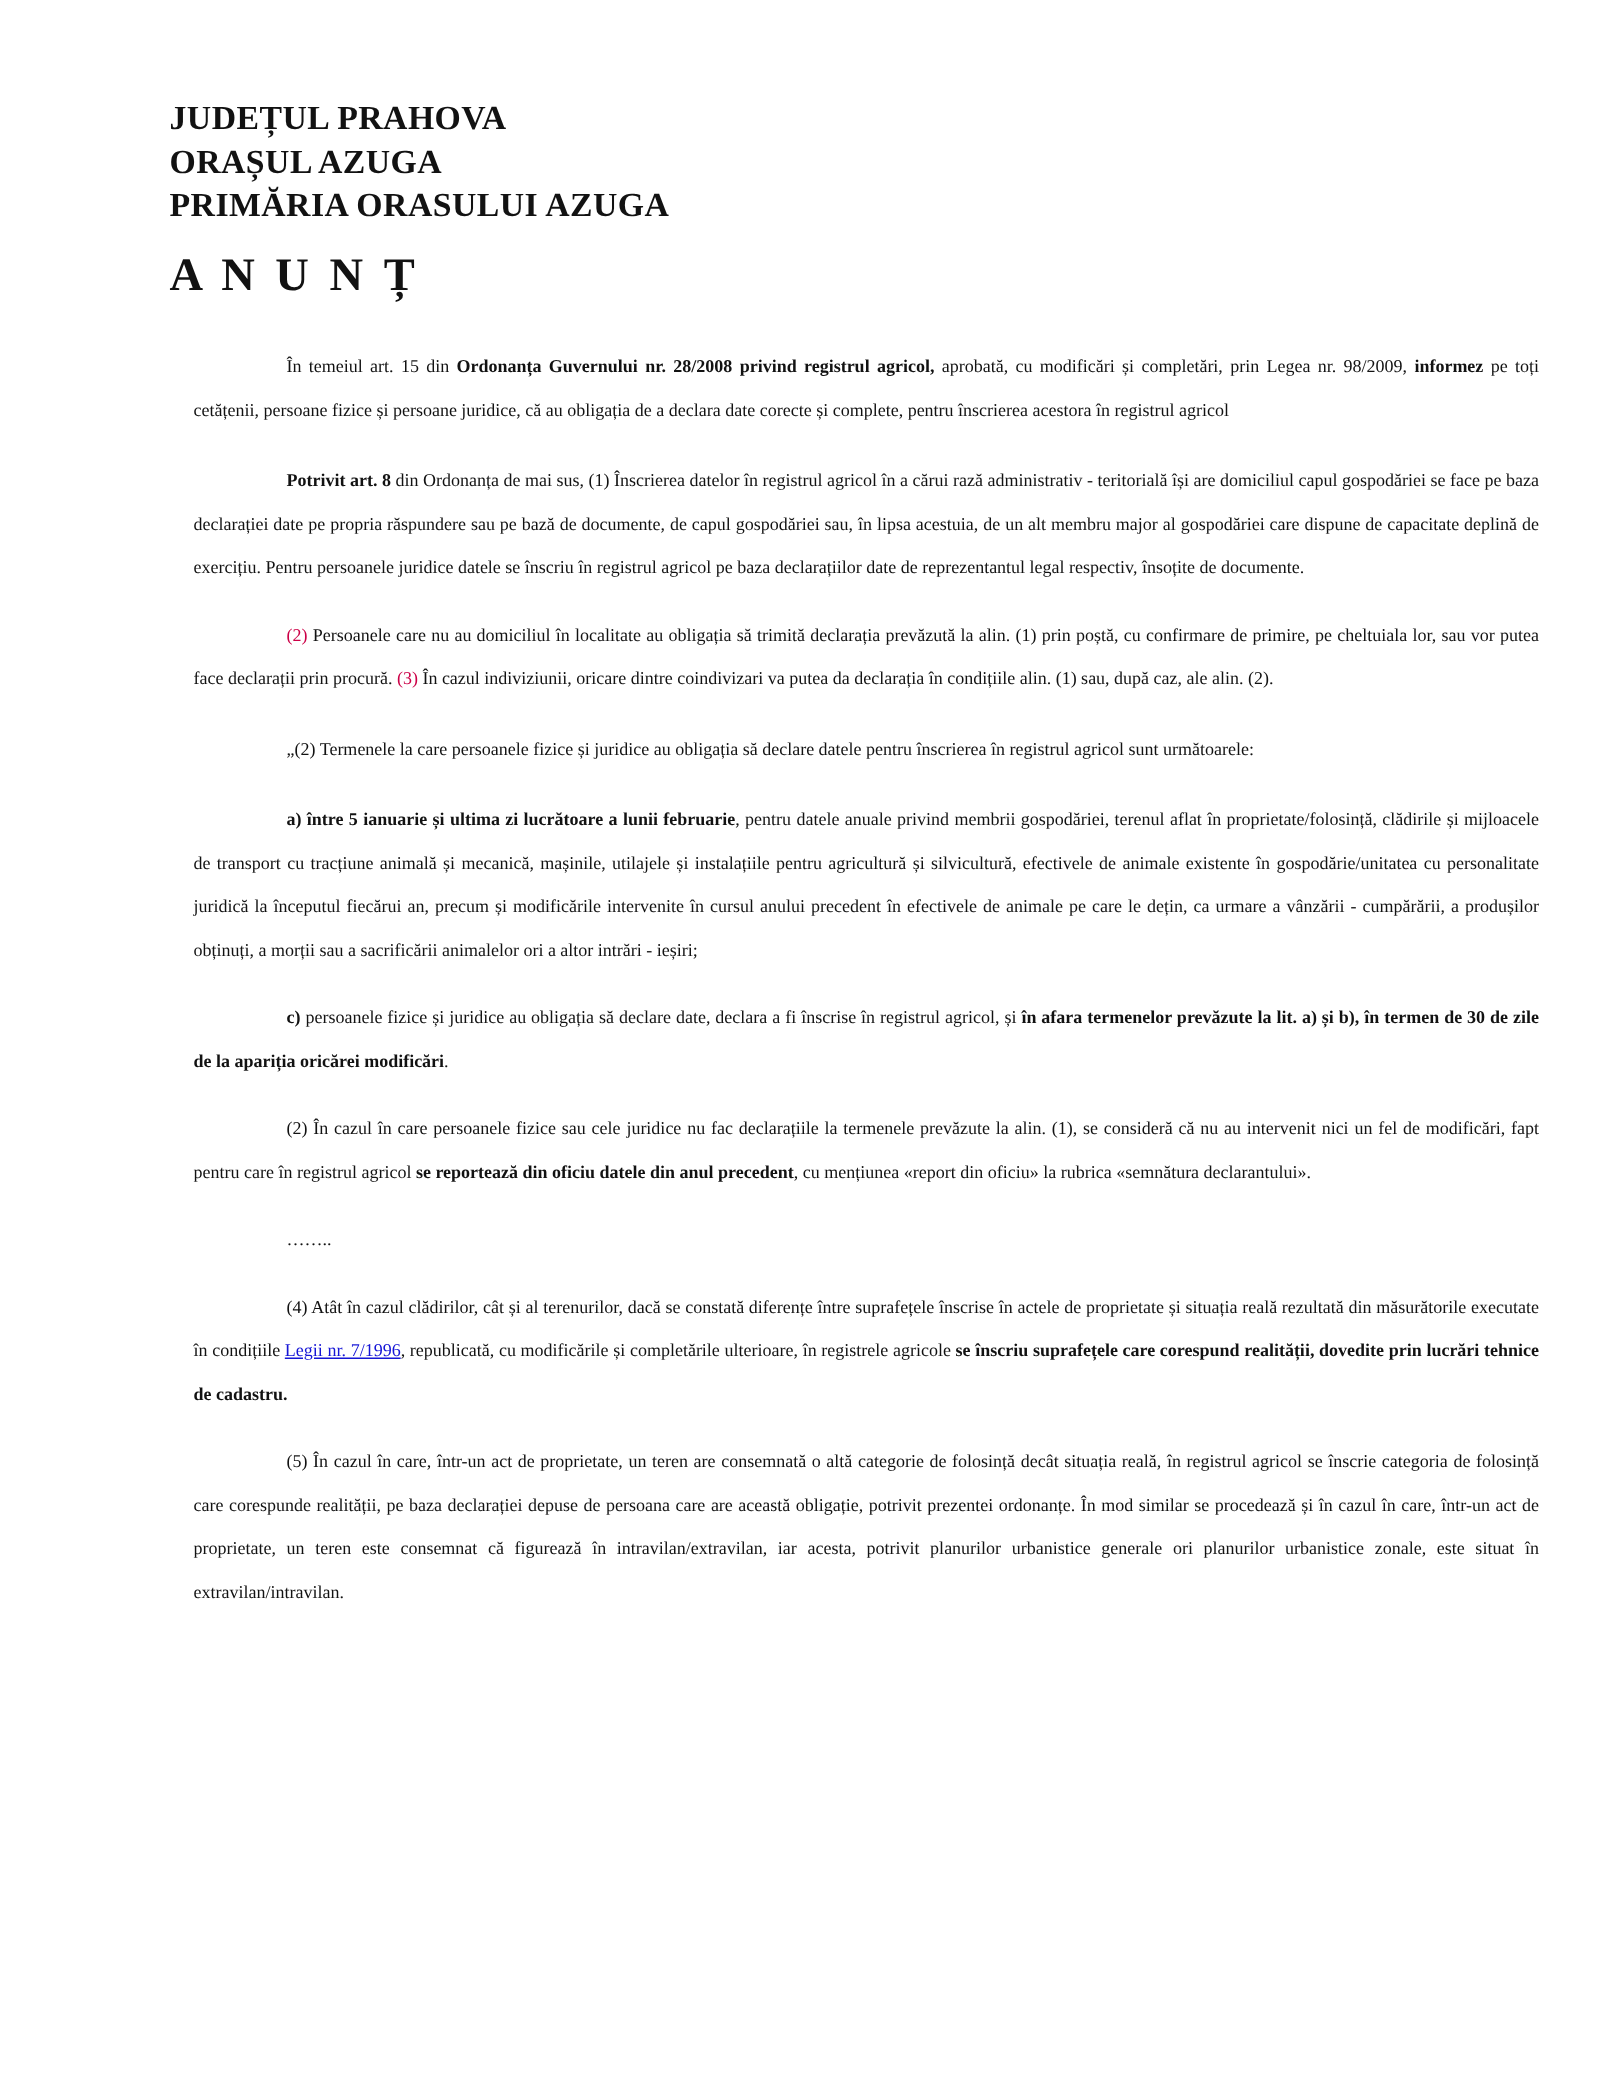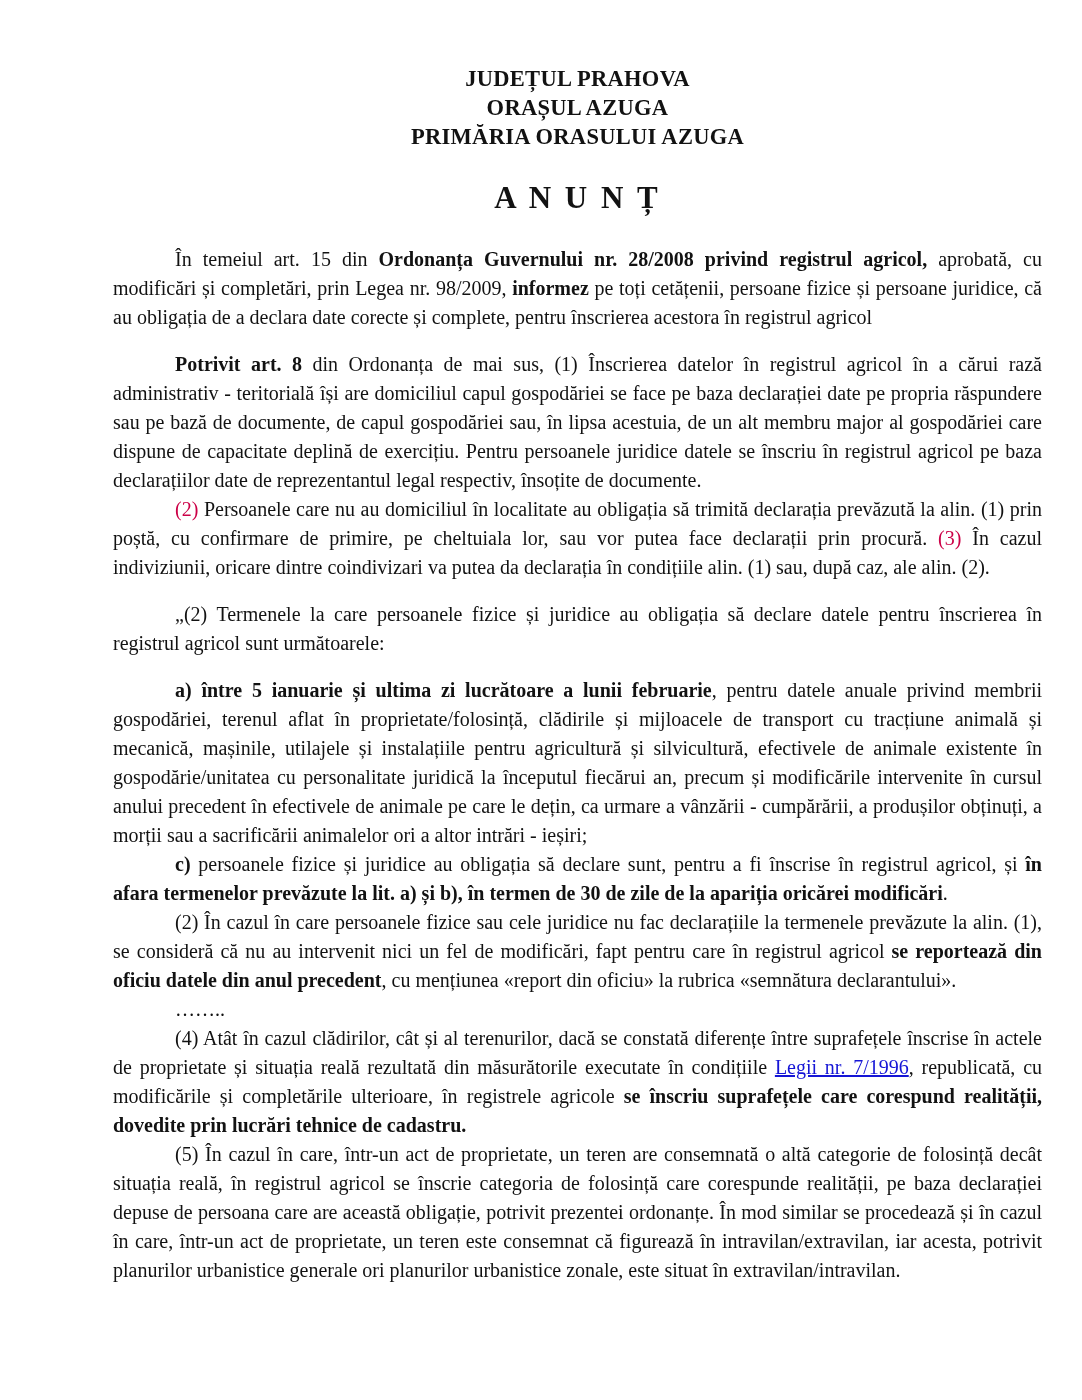--- a/index.html
+++ b/index.html
@@ -13,38 +13,36 @@
     font-family: "Liberation Serif", "DejaVu Serif", serif;
     color: #121212;
   }
   .page {
     box-sizing: border-box;
     width: 1082px;
     min-height: 1400px;
     padding: 64px 40px 80px 113px;
   }
   .hdr-line {
-    text-align: center;
     font-weight: bold;
     font-size: 22.5px;
     line-height: 29px;
     letter-spacing: 0.3px;
   }
   .doc-title {
-    text-align: center;
     font-weight: bold;
     font-size: 31px;
     line-height: 40px;
     letter-spacing: 3px;
-    margin-top: 27px;
+    margin-top: 12px;
     margin-bottom: 27px;
   }
   .body-para {
-    margin: 0;
-    font-size: 20px;
+    margin: 16px;
+    font-size: 12px;
     line-height: 29px;
     text-align: justify;
     text-indent: 62px;
   }
   .body-para.gap {
     margin-top: 18px;
   }
   .b { font-weight: bold; }
   .red { color: var(--accent-red, #cc0047); }
   a.link {
@@ -60,19 +58,19 @@
   <div class="hdr-line">PRIMĂRIA ORASULUI AZUGA</div>
 
   <div class="doc-title">A N U N Ț</div>
 
   <div>
       <p class="body-para"><span>În temeiul art. 15 din </span><span class="b">Ordonanța Guvernului nr. 28/2008 privind registrul agricol,</span><span> aprobată, cu modificări și completări, prin Legea nr. 98/2009, </span><span class="b">informez</span><span> pe toți cetățenii, persoane fizice și persoane juridice, că au obligația de a declara date corecte și complete, pentru înscrierea acestora în registrul agricol</span></p>
       <p class="body-para gap"><span class="b">Potrivit art. 8</span><span> din Ordonanța de mai sus, (1) Înscrierea datelor în registrul agricol în a cărui rază administrativ - teritorială își are domiciliul capul gospodăriei se face pe baza declarației date pe propria răspundere sau pe bază de documente, de capul gospodăriei sau, în lipsa acestuia, de un alt membru major al gospodăriei care dispune de capacitate deplină de exercițiu. Pentru persoanele juridice datele se înscriu în registrul agricol pe baza declarațiilor date de reprezentantul legal respectiv, însoțite de documente.</span></p>
       <p class="body-para"><span class="red">(2)</span><span> Persoanele care nu au domiciliul în localitate au obligația să trimită declarația prevăzută la alin. (1) prin poștă, cu confirmare de primire, pe cheltuiala lor, sau vor putea face declarații prin procură. </span><span class="red">(3)</span><span> În cazul indiviziunii, oricare dintre coindivizari va putea da declarația în condițiile alin. (1) sau, după caz, ale alin. (2).</span></p>
       <p class="body-para gap"><span>„(2) Termenele la care persoanele fizice și juridice au obligația să declare datele pentru înscrierea în registrul agricol sunt următoarele:</span></p>
       <p class="body-para gap"><span class="b">a) între 5 ianuarie și ultima zi lucrătoare a lunii februarie</span><span>, pentru datele anuale privind membrii gospodăriei, terenul aflat în proprietate/folosință, clădirile și mijloacele de transport cu tracțiune animală și mecanică, mașinile, utilajele și instalațiile pentru agricultură și silvicultură, efectivele de animale existente în gospodărie/unitatea cu personalitate juridică la începutul fiecărui an, precum și modificările intervenite în cursul anului precedent în efectivele de animale pe care le dețin, ca urmare a vânzării - cumpărării, a produșilor obținuți, a morții sau a sacrificării animalelor ori a altor intrări - ieșiri;</span></p>
-      <p class="body-para"><span class="b">c)</span><span> persoanele fizice și juridice au obligația să declare sunt, pentru a fi înscrise în registrul agricol, și </span><span class="b">în afara termenelor prevăzute la lit. a) și b), în termen de 30 de zile de la apariția oricărei modificări</span><span>.</span></p>
+      <p class="body-para"><span class="b">c)</span><span> persoanele fizice și juridice au obligația să declare date, declara a fi înscrise în registrul agricol, și </span><span class="b">în afara termenelor prevăzute la lit. a) și b), în termen de 30 de zile de la apariția oricărei modificări</span><span>.</span></p>
       <p class="body-para"><span>(2) În cazul în care persoanele fizice sau cele juridice nu fac declarațiile la termenele prevăzute la alin. (1), se consideră că nu au intervenit nici un fel de modificări, fapt pentru care în registrul agricol </span><span class="b">se reportează din oficiu datele din anul precedent</span><span>, cu mențiunea «report din oficiu» la rubrica «semnătura declarantului».</span></p>
       <p class="body-para"><span>……..</span></p>
       <p class="body-para"><span>(4) Atât în cazul clădirilor, cât și al terenurilor, dacă se constată diferențe între suprafețele înscrise în actele de proprietate și situația reală rezultată din măsurătorile executate în condițiile </span><a href="#" class="link">Legii nr. 7/1996</a><span>, republicată, cu modificările și completările ulterioare, în registrele agricole </span><span class="b">se înscriu suprafețele care corespund realității, dovedite prin lucrări tehnice de cadastru.</span></p>
       <p class="body-para"><span>(5) În cazul în care, într-un act de proprietate, un teren are consemnată o altă categorie de folosință decât situația reală, în registrul agricol se înscrie categoria de folosință care corespunde realității, pe baza declarației depuse de persoana care are această obligație, potrivit prezentei ordonanțe. În mod similar se procedează și în cazul în care, într-un act de proprietate, un teren este consemnat că figurează în intravilan/extravilan, iar acesta, potrivit planurilor urbanistice generale ori planurilor urbanistice zonale, este situat în extravilan/intravilan.</span></p>
     </div>
 </div>
 
 </body></html>

